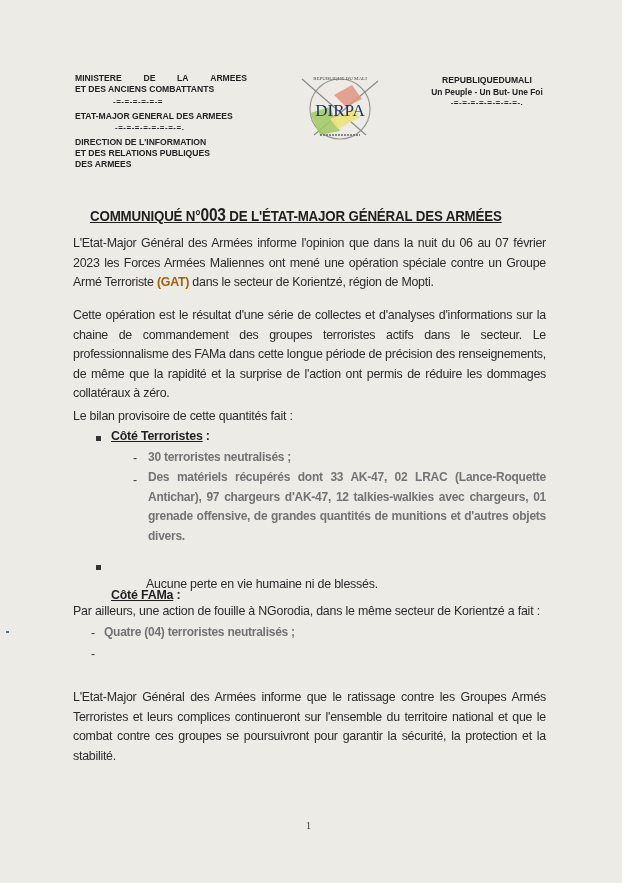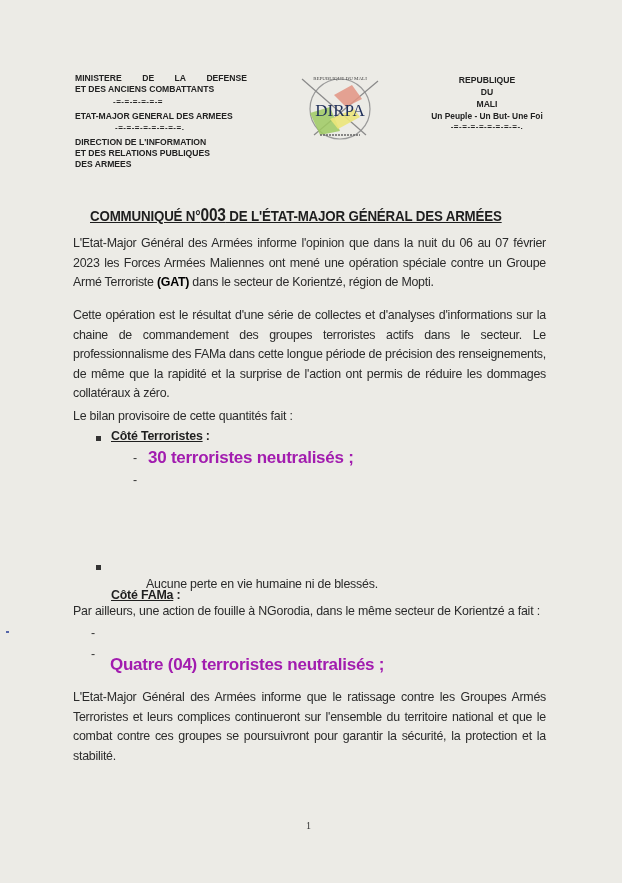--- a/index.html
+++ b/index.html
@@ -16,62 +16,62 @@
   }
   .hdr-left .just { display: flex; justify-content: space-between; width: 172px; }
   .hdr-left .sep { text-align: left; padding-left: 38px; font-size: 8px; line-height: 11px; letter-spacing: 0.5px; }
   .hdr-left .sep2 { padding-left: 40px; }
   .hdr-left .gap { height: 4px; }
   .logo { position: absolute; left: 296px; top: 69px; width: 88px; height: 74px; }
   .hdr-right {
     position: absolute; left: 426px; top: 74px; width: 122px;
     font-size: 8.6px; font-weight: bold; line-height: 12px; color: #222; text-align: center;
   }
-  .hdr-right .just { display: flex; justify-content: flex-start; flex-direction: column; }
+  .hdr-right .just { display: flex; justify-content: center; }
   .hdr-right .motto { font-weight: bold; font-size: 8.4px; white-space: nowrap; }
   .hdr-right .sep { font-size: 8px; letter-spacing: 0.5px; line-height: 10px; }
   .title {
     position: absolute; left: 90px; top: 205px; width: 450px; text-align: center;
     font-size: 15.5px; font-weight: bold; text-decoration: underline;
     letter-spacing: -0.2px; color: #1e1e1e; transform: scaleX(0.86); transform-origin: left center; white-space: nowrap;
   }
   .title .num { font-size: 18px; }
   .para {
     position: absolute; left: 73px; width: 473px;
     font-size: 12.4px; line-height: 19.5px; text-align: justify; color: #2b2b2b;
     letter-spacing: -0.25px;
   }
-  .para b { color: #000000; }
+  .para b { color: #a16207; }
   .bullet-sq {
     position: absolute; width: 5px; height: 5px; background: #333;
   }
   .sub-head {
     position: absolute; font-size: 12.4px; font-weight: bold; color: #1f1f1f; letter-spacing: -0.2px;
   }
   .sub-head u { }
   .dash { position: absolute; font-size: 12.4px; color: #333; }
   .item {
-    position: absolute; font-size: 17px; font-weight: bold; line-height: 19.5px; text-align: justify;
-    color: #a21caf; letter-spacing: -0.25px;
+    position: absolute; font-size: 12px; font-weight: bold; line-height: 19.5px; text-align: justify;
+    color: #737373; letter-spacing: -0.25px;
   }
   .plain { position: absolute; font-size: 12.4px; color: #2b2b2b; letter-spacing: -0.2px; }
   .pagenum { position: absolute; left: 306px; top: 820px; font-family: "Liberation Serif", serif; font-size: 10px; color: #333; }
   .speck { position: absolute; left: 6px; top: 631px; width: 3px; height: 2px; background: #5566aa; }
 </style>
 </head>
 <body>
 
 <div class="page">
 
   <div class="hdr-left">
     <div class="just">
       <span>MINISTERE</span>
       <span>DE</span>
       <span>LA</span>
-      <span>DEFENSE</span>
+      <span>ARMEES</span>
     </div>
     <div>ET DES ANCIENS COMBATTANTS</div>
     <div class="sep">-=-=-=-=-=-=</div>
     <div class="gap"></div>
     <div>ETAT-MAJOR GENERAL DES ARMEES</div>
     <div class="sep sep2">-=-=-=-=-=-=-=-=.</div>
     <div class="gap"></div>
     <div>DIRECTION DE L'INFORMATION</div>
     <div>ET DES RELATIONS PUBLIQUES</div>
     <div>DES ARMEES</div>
@@ -115,31 +115,32 @@
 
   <div class="bullet-sq" style="left:96px; top:436px;"></div>
   <div class="sub-head" style="left:111px; top:429px;">
     <u>Côté Terroristes</u><span> :</span>
   </div>
 
   <div class="dash" style="left:133px; top:451px;">-</div>
   <div class="item" style="left:148px; top:448px; width:398px;">30 terroristes neutralisés ;</div>
 
   <div class="dash" style="left:133px; top:473px;">-</div>
+  <div class="item" style="left:148px; top:468px; width:398px;">Des matériels récupérés dont 33 AK-47, 02 LRAC (Lance-Roquette Antichar), 97 chargeurs d'AK-47, 12 talkies-walkies avec chargeurs, 01 grenade offensive, de grandes quantités de munitions et d'autres objets divers.</div>
 
   <div class="bullet-sq" style="left:96px; top:565px;"></div>
   <div class="sub-head" style="left:111px; top:558px;margin-top:30px;">
     <u>Côté FAMa</u><span> :</span>
   </div>
   <div class="plain" style="left:73px; top:604px;">Par ailleurs, une action de fouille à NGorodia, dans le même secteur de Korientzé a fait :</div>
 
   <div class="plain" style="left:146px; top:577px;">Aucune perte en vie humaine ni de blessés.</div>
 
   <div class="dash" style="left:91px; top:626px;">-</div>
-  <div class="item" style="left:110px; top:623px; width:436px;margin-top:32px;">Quatre (04) terroristes neutralisés ;</div>
+  <div class="item" style="left:104px; top:623px; width:436px;">Quatre (04) terroristes neutralisés ;</div>
 
   <div class="dash" style="left:91px; top:647px;">-</div>
 
   <div class="para" style="top:688px;">L'Etat-Major Général des Armées informe que le ratissage contre les Groupes Armés Terroristes et leurs complices continueront sur l'ensemble du territoire national et que le combat contre ces groupes se poursuivront pour garantir la sécurité, la protection et la stabilité.</div>
 
   <div class="pagenum">1</div>
   <div class="speck"></div>
 </div>
 
 </body></html>

